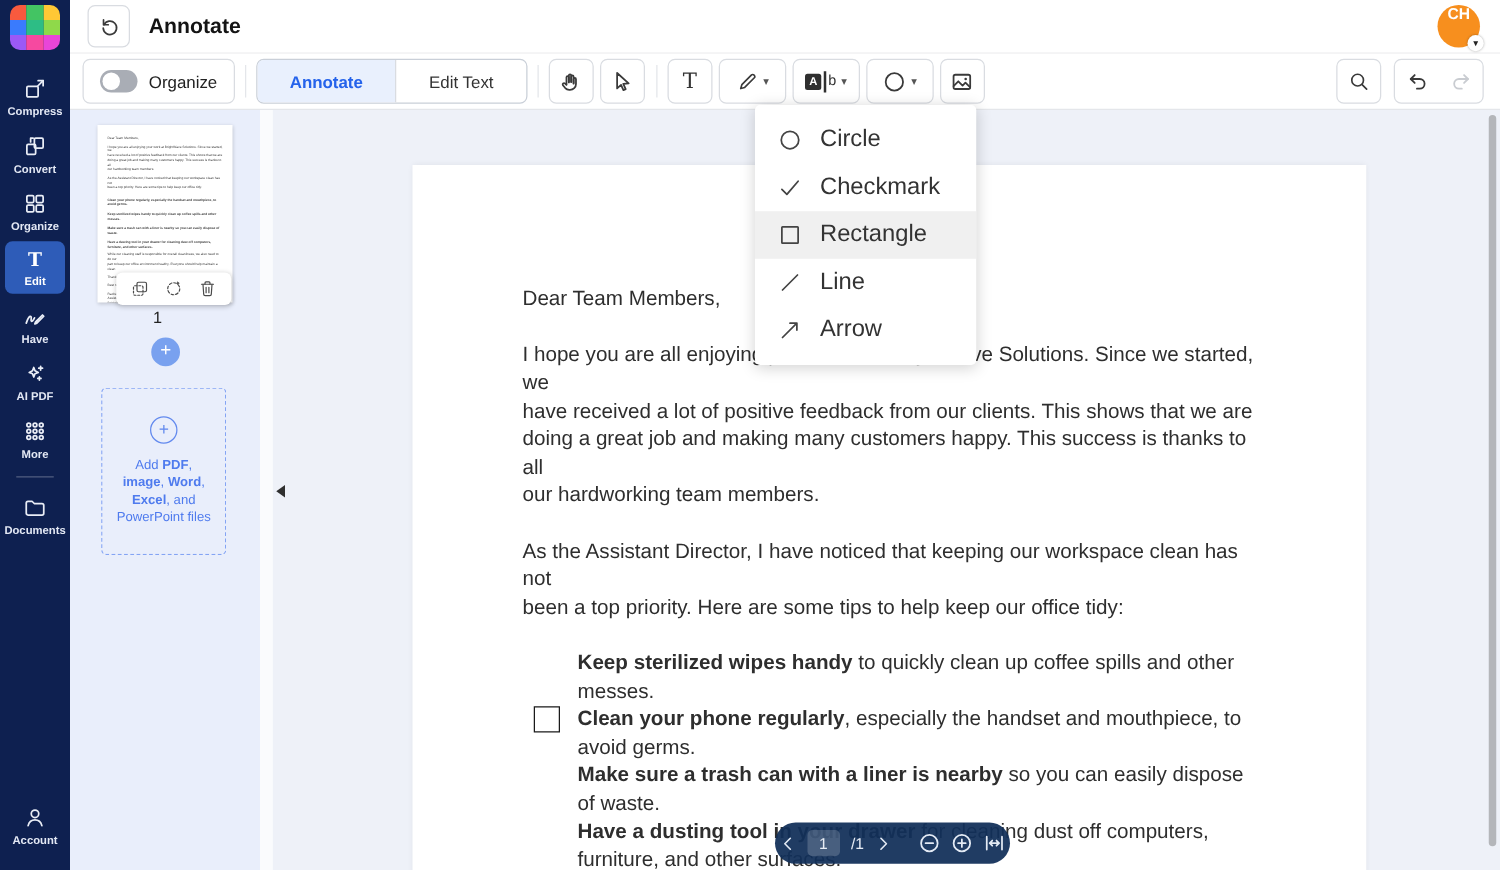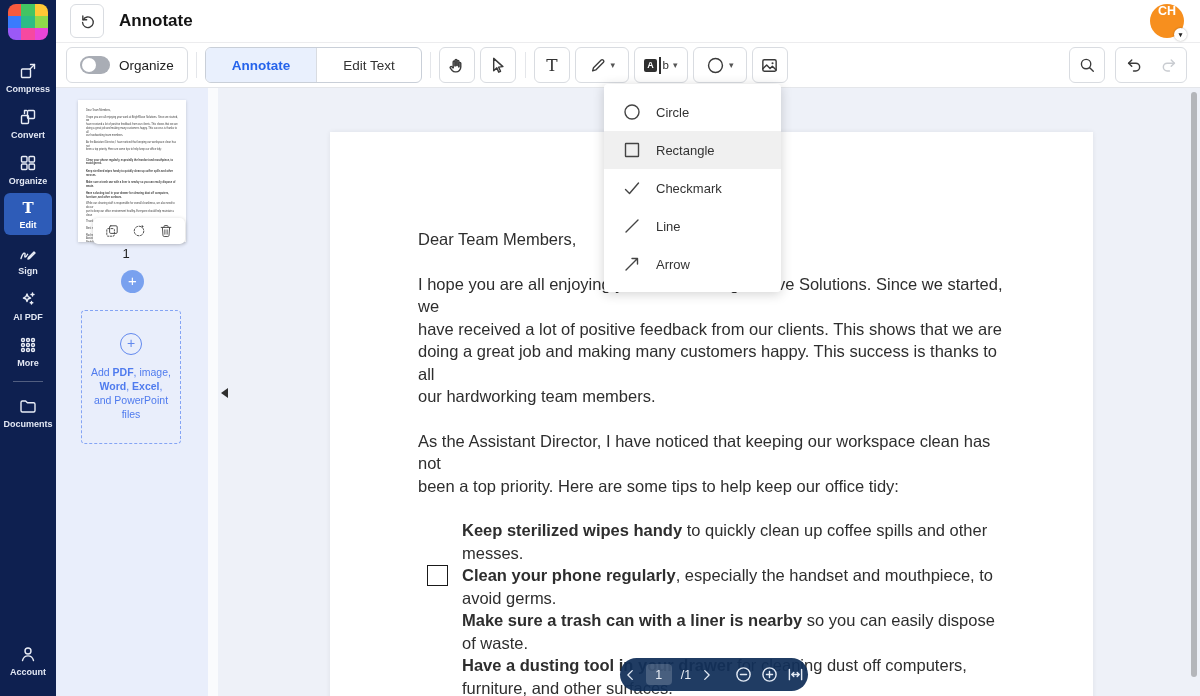--- a/index.html
+++ b/index.html
@@ -86,21 +86,21 @@
 
   
   .pager { position:absolute; left:402px; top:570px; width:188px; height:33px; background:rgba(18,48,89,.94); border-radius:17px; display:flex; align-items:center; justify-content:center; gap:9px; z-index:25; color:#e8edf5; }
   .pager svg { stroke:#e3eaf4; fill:none; stroke-width:1.5; stroke-linecap:round; stroke-linejoin:round; cursor:pointer; }
   .page-box { min-width:26px; height:21px; background:rgba(255,255,255,.18); border-radius:4px; font-size:12.5px; display:flex; align-items:center; justify-content:center; padding:0 4px; cursor:text; }
   .page-total { font-size:12.5px; }
   .pager-gap { width:4px; }
 
   
   .shape-menu { position:absolute; left:604px; top:84px; width:177px; background:#fff; border-radius:4px; box-shadow:0 2px 12px rgba(0,0,0,.18); padding:9px 0; z-index:50; }
-  .menu-item { height:38px; display:flex; align-items:center; gap:14px; padding:0 18px; font-size:13px; color:#333; cursor:pointer; }
+  .menu-item { height:38px; display:flex; align-items:center; gap:14px; padding:0 18px; font-size:19px; color:#333; cursor:pointer; }
   .menu-item.highlighted { background:#f0f0f0; }
   .menu-item svg { stroke:#444; fill:none; stroke-width:1.4; stroke-linecap:round; stroke-linejoin:round; flex:none; }
 </style>
 </head>
 <body>
 
 <aside class="rail">
   <div class="logo">
     <i class="c1"></i>
       <i class="c2"></i>
@@ -148,21 +148,21 @@
       <span class="tchar">T</span>
       <span>Edit</span>
     </div>
     <div class="rail-item">
       <span>
           <svg width="20" height="20" viewBox="0 0 20 20">
             <path d="M3 15.5c1.4-4.5 3-6 3.8-5.2.8.8-.6 3.4.3 3.7.9.3 1.9-1.5 2.5-2.7"></path>
             <path d="M10.5 14.5l5.5-5.5 1 1-5.5 5.5-1.6.6z"></path>
           </svg>
         </span>
-      <span>Sign</span>
+      <span>Have</span>
     </div>
     <div class="rail-item">
       <span>
           <svg width="20" height="20" viewBox="0 0 20 20">
             <path d="M9 5l1 2.6L12.6 9 10 10l-1 2.6L8 10 5.4 9 8 7.6z"></path>
             <path d="M14.5 4v3M13 5.5h3"></path>
             <path d="M13.5 12.5v2.5M12.2 13.7h2.6"></path>
           </svg>
         </span>
       <span>AI PDF</span>
@@ -362,21 +362,21 @@
           <path d="M7.5 5.5V4.2c0-.6.4-1 1-1h3c.6 0 1 .4 1 1v1.3"></path>
           <path d="M5.5 5.5l.7 10c0 .8.7 1.4 1.5 1.4h4.6c.8 0 1.5-.6 1.5-1.4l.7-10"></path>
           <path d="M8.6 8.5v5.5M11.4 8.5v5.5"></path>
         </svg>
       </span>
   </div>
   <div class="page-num">1</div>
   <div class="add-page-btn">+</div>
   <div class="add-files-box">
     <div class="add-files-plus">+</div>
-    <div class="add-files-text"><span>Add </span><span style="font-weight: 700;">PDF</span><span>, </span><span style="font-weight: 400;">image</span><span>, </span><span style="font-weight: 700;">Word</span><span>, </span><span style="font-weight: 700;">Excel</span><span>, and </span><span style="font-weight: 400;">PowerPoint</span><span> files</span></div>
+    <div class="add-files-text"><span>Add </span><span style="font-weight: 700;">PDF</span><span>, </span><span style="font-weight: 700;">image</span><span>, </span><span style="font-weight: 700;">Word</span><span>, </span><span style="font-weight: 700;">Excel</span><span>, and </span><span style="font-weight: 400;">PowerPoint</span><span> files</span></div>
   </div>
 </div>
 <div class="white-strip"></div>
 
 <main class="canvas">
   <div class="collapse-handle"></div>
   <div class="page">
     <div class="letter">
       <div class="para">Dear Team Members,</div>
       <div class="para">I hope you are all enjoying your work at BrightWave Solutions. Since we started, we
@@ -434,39 +434,39 @@
 
 <div class="shape-menu">
   <div class="menu-item">
     <span>
         <svg width="20" height="20" viewBox="0 0 20 20">
           <circle cx="10" cy="10" r="7"></circle>
         </svg>
       </span>
     <span>Circle</span>
   </div>
+  <div class="menu-item">
+    <span>
+        <svg width="20" height="20" viewBox="0 0 20 20">
+          <path d="M3.5 11.5l4 4 9-10.5"></path>
+        </svg>
+      </span>
+    <span>Checkmark</span>
+  </div>
   <div class="menu-item highlighted">
     <span>
         <svg width="20" height="20" viewBox="0 0 20 20">
           <rect x="3.5" y="3.5" width="13" height="13" rx="0.5"></rect>
         </svg>
       </span>
     <span>Rectangle</span>
   </div>
   <div class="menu-item">
     <span>
         <svg width="20" height="20" viewBox="0 0 20 20">
-          <path d="M3.5 11.5l4 4 9-10.5"></path>
-        </svg>
-      </span>
-    <span>Checkmark</span>
-  </div>
-  <div class="menu-item">
-    <span>
-        <svg width="20" height="20" viewBox="0 0 20 20">
           <path d="M4 16L16 4"></path>
         </svg>
       </span>
     <span>Line</span>
   </div>
   <div class="menu-item">
     <span>
         <svg width="20" height="20" viewBox="0 0 20 20">
           <path d="M4 16L15.5 4.5M10 4.5h5.5V10"></path>
         </svg>

